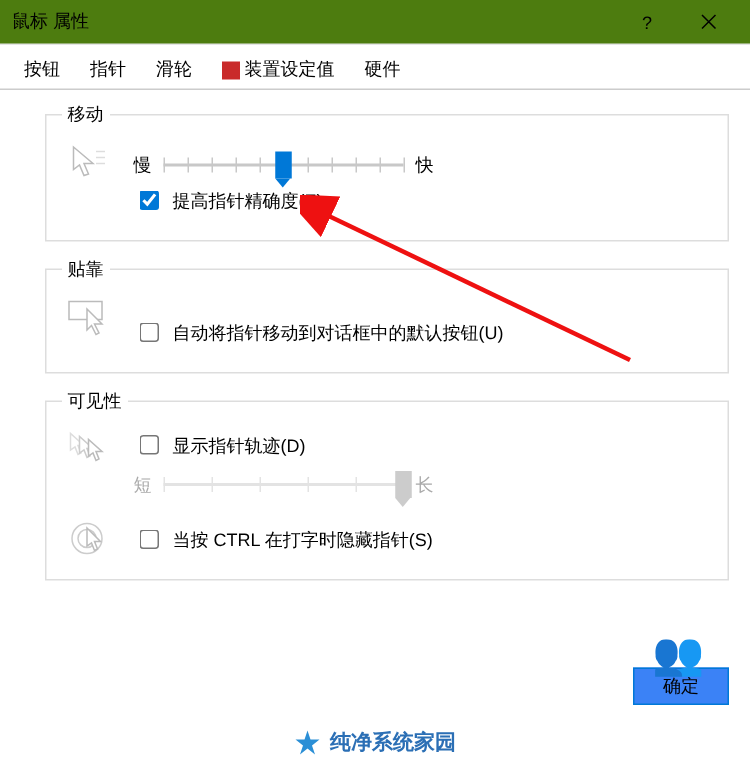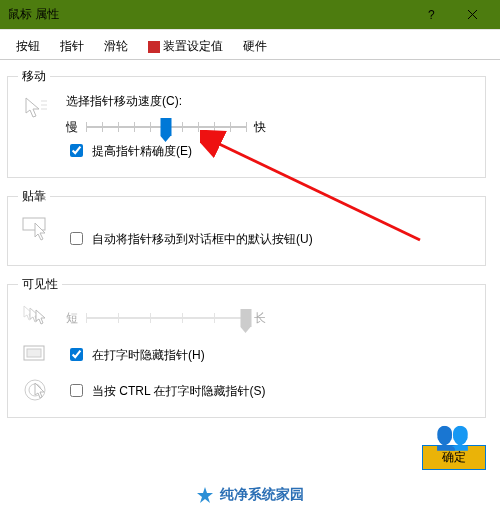--- a/index.html
+++ b/index.html
@@ -52,21 +52,21 @@
     background: #fff;
     position: relative;
     top: 1px;
   }
   .tab .sq {
     width: 12px; height: 12px;
     background: #c92a2a;
     display: inline-block;
   }
   .content {
-    padding: 8px 14px 0 7px;
+    padding: 8px 14px 0 30px;
   }
   fieldset.group {
     border: 1px solid #ddd;
     margin: 0 0 10px 0;
     padding: 8px 10px 14px 10px;
   }
   fieldset.group > legend {
     font-size: 12px;
     padding: 0 4px;
     color: #000;
@@ -145,21 +145,21 @@
   }
   .btnbar {
     position: absolute;
     bottom: 38px;
     right: 14px;
     display: flex;
     gap: 8px;
   }
   .btn {
     border: 1px solid #adadad;
-    background: #eab308;
+    background: #3b82f6;
     padding: 3px 18px;
     font-size: 12px;
     min-width: 64px;
     text-align: center;
   }
   .btn.default { border-color: #0078d7; }
   .arrow-annot {
     position: absolute;
     left: 200px; top: 130px;
     width: 230px; height: 120px;
@@ -227,21 +227,20 @@
   <fieldset class="group">
     <legend>移动</legend>
     <div class="row">
       <div class="ico-col">
         <svg class="ico" viewBox="0 0 30 26">
           <path d="M5 3 L5 18 L9 15 L12 22 L15 21 L12 14 L18 14 Z" fill="#fff" stroke="#bbb" stroke-width="1"></path>
           <path d="M20 6 L26 6 M20 10 L26 10 M20 14 L26 14" stroke="#ddd" stroke-width="1"></path>
         </svg>
       </div>
       <div class="opts-col">
-        <div>选择指针移动速度(C):</div>
         <div class="slider-row">
           <span class="lbl-slow">慢</span>
           <div class="slider-track">
             <div class="track-line"></div>
             <div class="tick" style="left:0%"></div>
               <div class="tick" style="left:10%"></div>
               <div class="tick" style="left:20%"></div>
               <div class="tick" style="left:30%"></div>
               <div class="tick" style="left:40%"></div>
               <div class="tick" style="left:50%"></div>
@@ -285,51 +284,41 @@
 
     <div class="row">
       <div class="ico-col">
         <svg class="ico" viewBox="0 0 30 26">
           <path d="M3 3 L3 14 L6 12 L8 17 L10 16 L8 11 L12 11 Z" fill="#fff" stroke="#ddd"></path>
           <path d="M9 5 L9 16 L12 14 L14 19 L16 18 L14 13 L18 13 Z" fill="#fff" stroke="#ccc"></path>
           <path d="M15 7 L15 18 L18 16 L20 21 L22 20 L20 15 L24 15 Z" fill="#fff" stroke="#bbb"></path>
         </svg>
       </div>
       <div class="opts-col">
+        <div class="opt-line">
+          <input type="checkbox" style="">
+          <span>显示指针轨迹(D)</span>
+        </div>
         <div class="slider-row slider-disabled">
           <span class="disabled-text">短</span>
           <div class="slider-track">
             <div class="track-line"></div>
             <div class="tick" style="left:0%"></div>
               <div class="tick" style="left:20%"></div>
               <div class="tick" style="left:40%"></div>
               <div class="tick" style="left:60%"></div>
               <div class="tick" style="left:80%"></div>
               <div class="tick" style="left:100%"></div>
             <div class="thumb" style="left:100%"></div>
           </div>
           <span class="disabled-text">长</span>
         </div>
       </div>
     </div>
 
-    <div class="row" style="margin-top:8px">
-      <div class="ico-col">
-        <svg class="ico" viewBox="0 0 30 26">
-          <rect x="3" y="5" width="20" height="14" fill="#fff" stroke="#bbb"></rect>
-          <rect x="6" y="8" width="14" height="8" fill="#eee" stroke="#ccc"></rect>
-        </svg>
-      </div>
-      <div class="opts-col">
-        <div class="opt-line" style="margin-top:6px">
-          <input type="checkbox" checked="" style="">
-          <span>在打字时隐藏指针(H)</span>
-        </div>
-      </div>
-    </div>
 
     <div class="row" style="margin-top:8px">
       <div class="ico-col">
         <svg class="ico" viewBox="0 0 30 26">
           <circle cx="14" cy="13" r="10" fill="none" stroke="#ccc"></circle>
           <circle cx="14" cy="13" r="6" fill="none" stroke="#ccc"></circle>
           <path d="M14 6 L14 18 L17 16 L19 21 L21 20 L19 15 L23 15 Z" fill="#fff" stroke="#bbb"></path>
         </svg>
       </div>
       <div class="opts-col">

